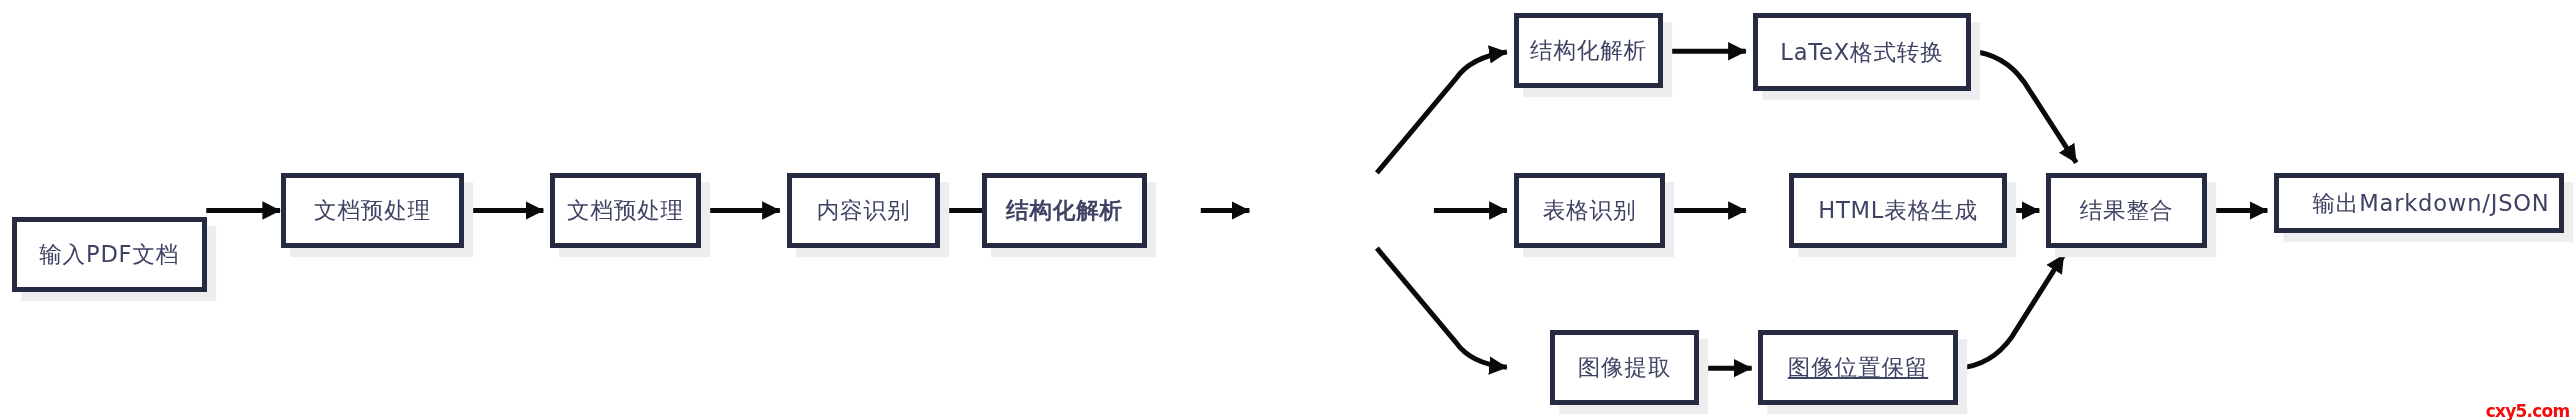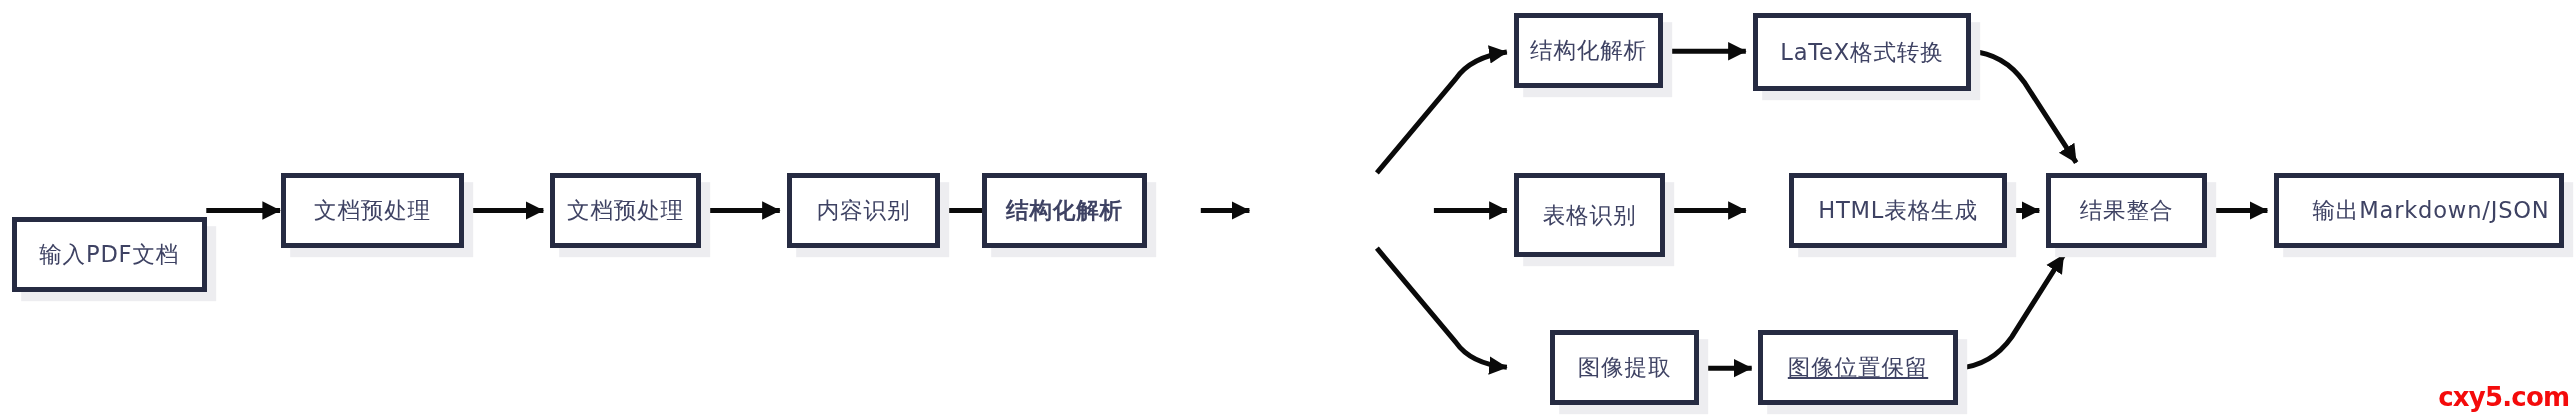--- a/index.html
+++ b/index.html
@@ -34,32 +34,32 @@
   .n0 {left:11.7px;  top:173px; width:195px; height:75px;margin-top:44px;}
   .n1 {left:281px; top:173px; width:183px; height:75px;}
   .n2 {left:550px; top:173px; width:151px; height:75px;}
   .n3 {left:787px; top:173px; width:153px; height:75px;}
   .n4 {left:982px;top:173px; width:165px; height:75px;font-weight:bold;}
   .n5 {left:1256px;top:173px; width:178px; height:75px;}
   
   .n6 {left:1514px;top:13.4px;  width:149px; height:75px;}
   .n7 {left:1753px;top:13.4px;  width:218px; height:78px;}
   
-  .n8 {left:1514px;top:173px; width:151px; height:84px;}
+  .n8 {left:1514px;top:173px; width:151px; height:75px;}
   .n9 {left:1753px;top:173px; width:218px; height:75px;margin-left:36px;}
   
   .n10{left:1514px;top:330px; width:149px; height:75px;margin-left:36px;}
   .n11{left:1758px;top:330px; width:200px; height:75px;text-decoration:underline;}
   
   .n12{left:2046px;top:173px; width:161px; height:75px;}
-  .n13{left:2274px;top:173px; width:290px; height:75px;padding-left:24px;}
+  .n13{left:2274px;top:173px; width:290px; height:60px;padding-left:24px;}
   .watermark{
     position:absolute;
-    right:6.7px;bottom:9px;
-    font-size:26px;
+    right:6.7px;bottom:0;
+    font-size:17px;
     font-weight:bold;
     letter-spacing:-0.8px;
     color:#f40b0b;
   }
 </style>
 </head>
 <body>
 
 <div id="canvas">
 

